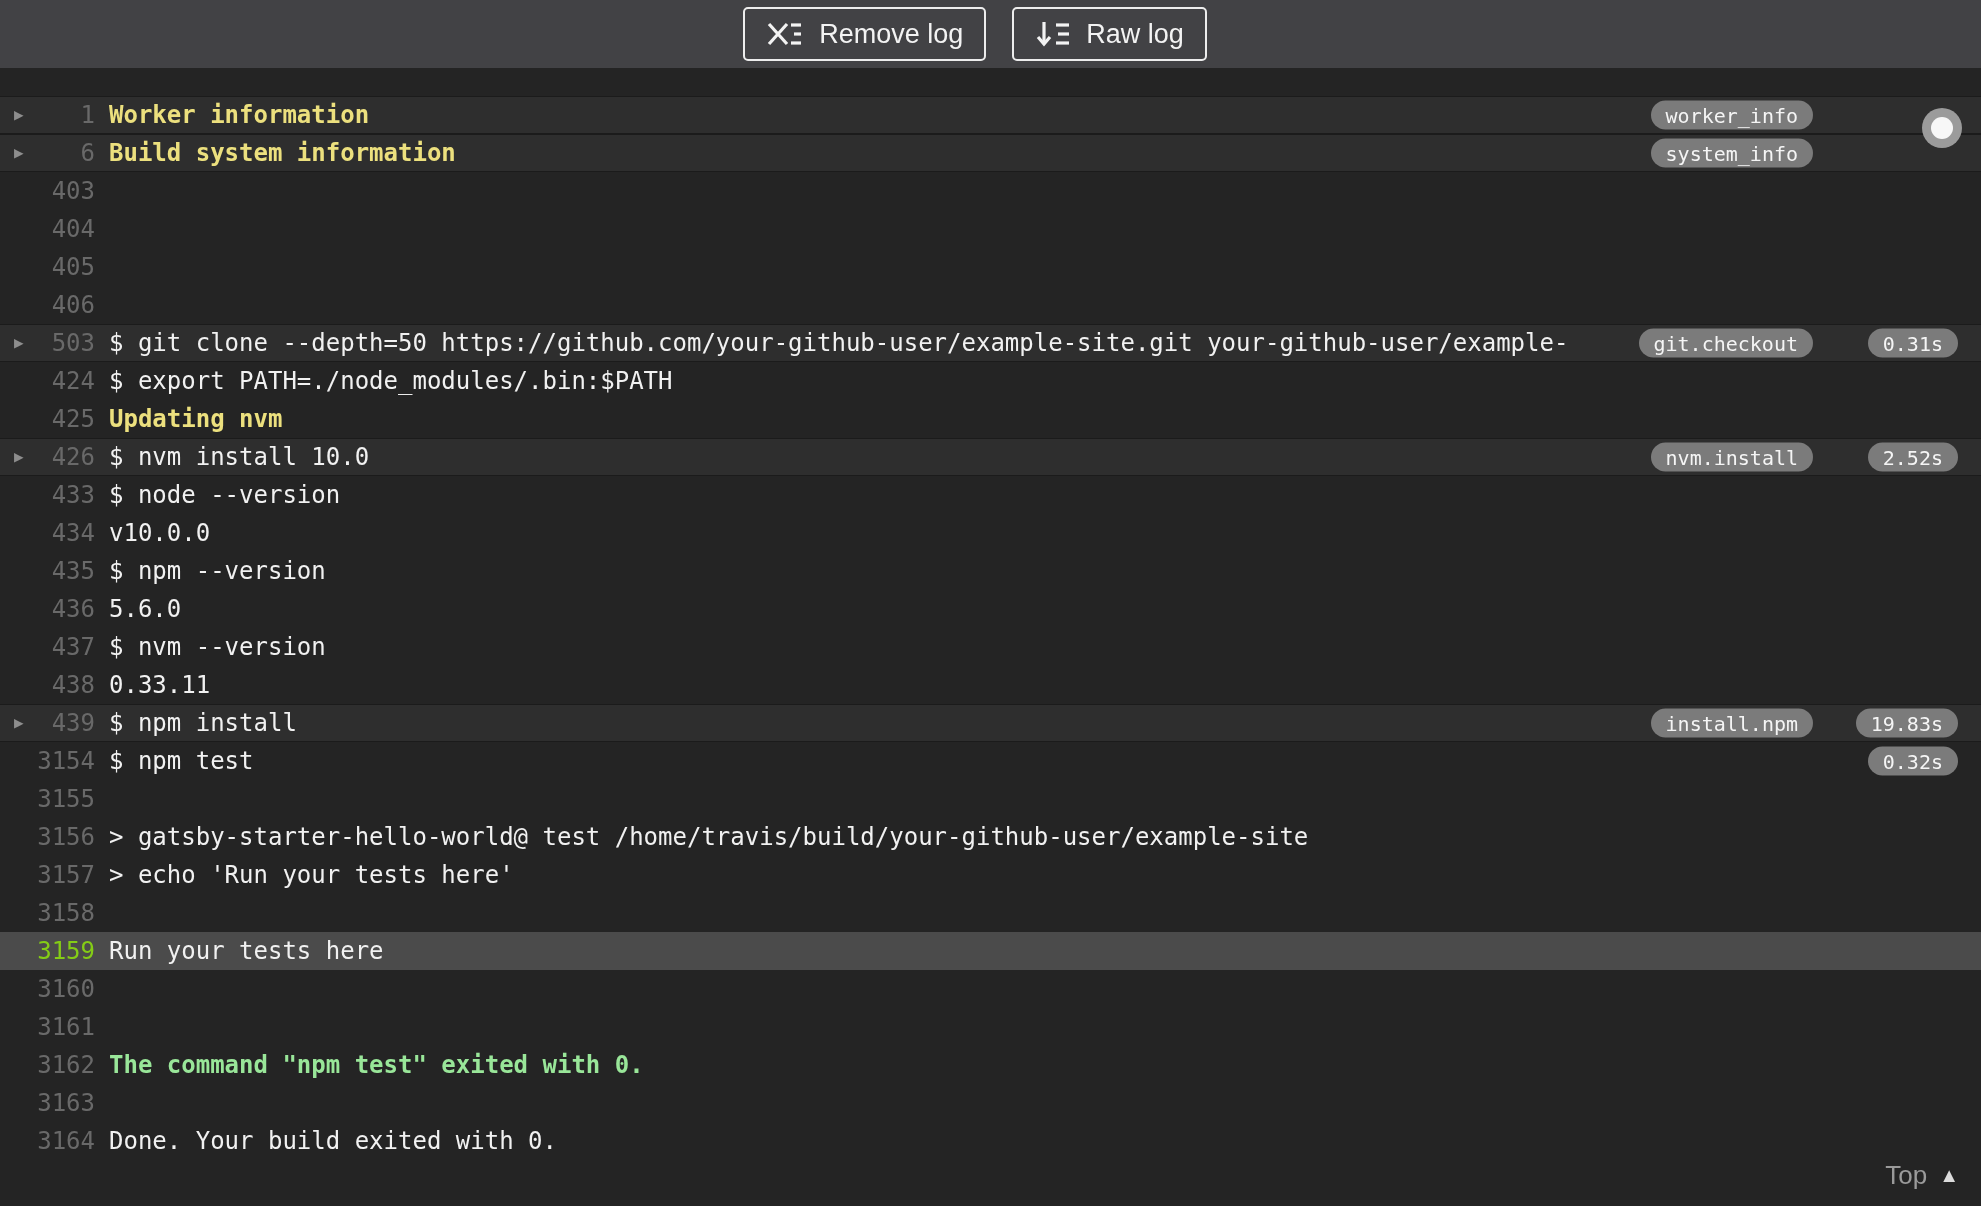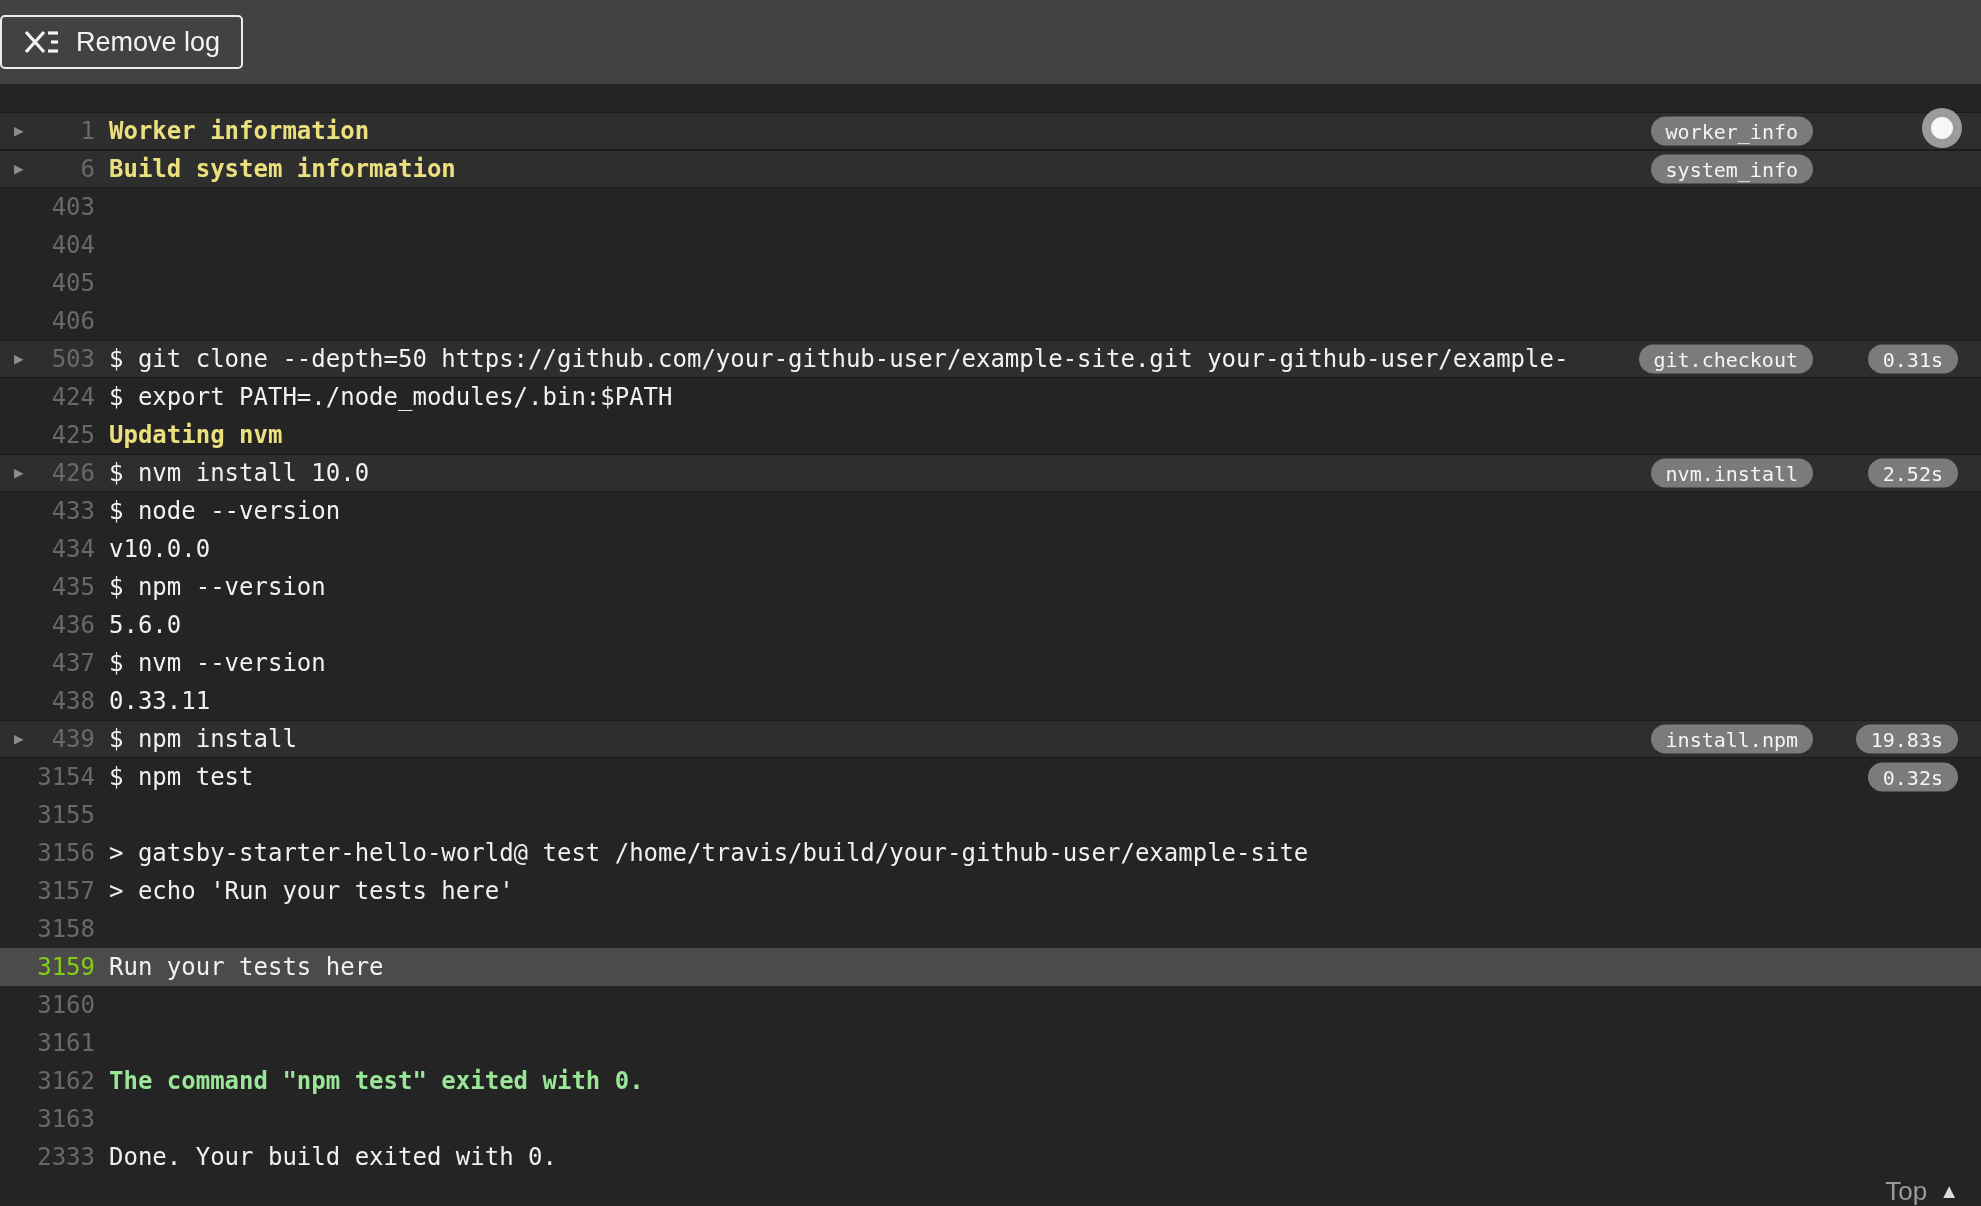--- a/index.html
+++ b/index.html
@@ -7,25 +7,25 @@
   body {
     width: 1981px; height: 1206px;
     background: #242424;
     font-family: "DejaVu Sans Mono", monospace;
     overflow: hidden;
     position: relative;
   }
 
   
   .toolbar {
-    height: 84px;
+    height: 68px;
     background: #424245;
     display: flex;
     align-items: center;
-    justify-content: flex-start;
+    justify-content: center;
     gap: 26px;
     padding-right: 31px;
   }
   .tbtn {
     display: flex;
     align-items: center;
     gap: 15px;
     background: transparent;
     border: 2px solid #ededed;
     border-radius: 5px;
@@ -156,20 +156,32 @@
       <svg width="38" height="32" viewBox="0 0 38 32" fill="none" stroke="#f3f3f3" stroke-width="3.2">
         <line x1="3" y1="6" x2="21" y2="26"></line>
         <line x1="21" y1="6" x2="3" y2="26"></line>
         <line x1="25" y1="7" x2="35" y2="7"></line>
         <line x1="28" y1="16" x2="35" y2="16"></line>
         <line x1="25" y1="25" x2="35" y2="25"></line>
       </svg>
     </span>
     <span>Remove log</span>
   </button>
+  <button class="tbtn">
+    <span>
+      <svg width="36" height="32" viewBox="0 0 36 32" fill="none" stroke="#f3f3f3" stroke-width="3.2">
+        <line x1="9" y1="4" x2="9" y2="25"></line>
+        <polyline points="3,19 9,26 15,19"></polyline>
+        <line x1="21" y1="7" x2="34" y2="7"></line>
+        <line x1="23" y1="16" x2="34" y2="16"></line>
+        <line x1="21" y1="25" x2="34" y2="25"></line>
+      </svg>
+    </span>
+    <span>Raw log</span>
+  </button>
 </div>
 
 <div class="log">
     <div class="row fold">
     <span class="caret">▶</span>
     <span class="num">1</span>
     <span class="text yellow">Worker information</span>
     <span class="badge">worker_info</span>
 
   </div>
@@ -328,21 +340,21 @@
 
   </div>
     <div class="row">
 
     <span class="num">3163</span>
     <span class="text"></span>
 
   </div>
     <div class="row">
 
-    <span class="num">2333</span>
+    <span class="num">3164</span>
     <span class="text">Done. Your build exited with 0.</span>
 
   </div>
   </div>
 
 <div class="scroll-dot">
   <span class="dot-inner"></span>
 </div>
 
 <div class="footer">

